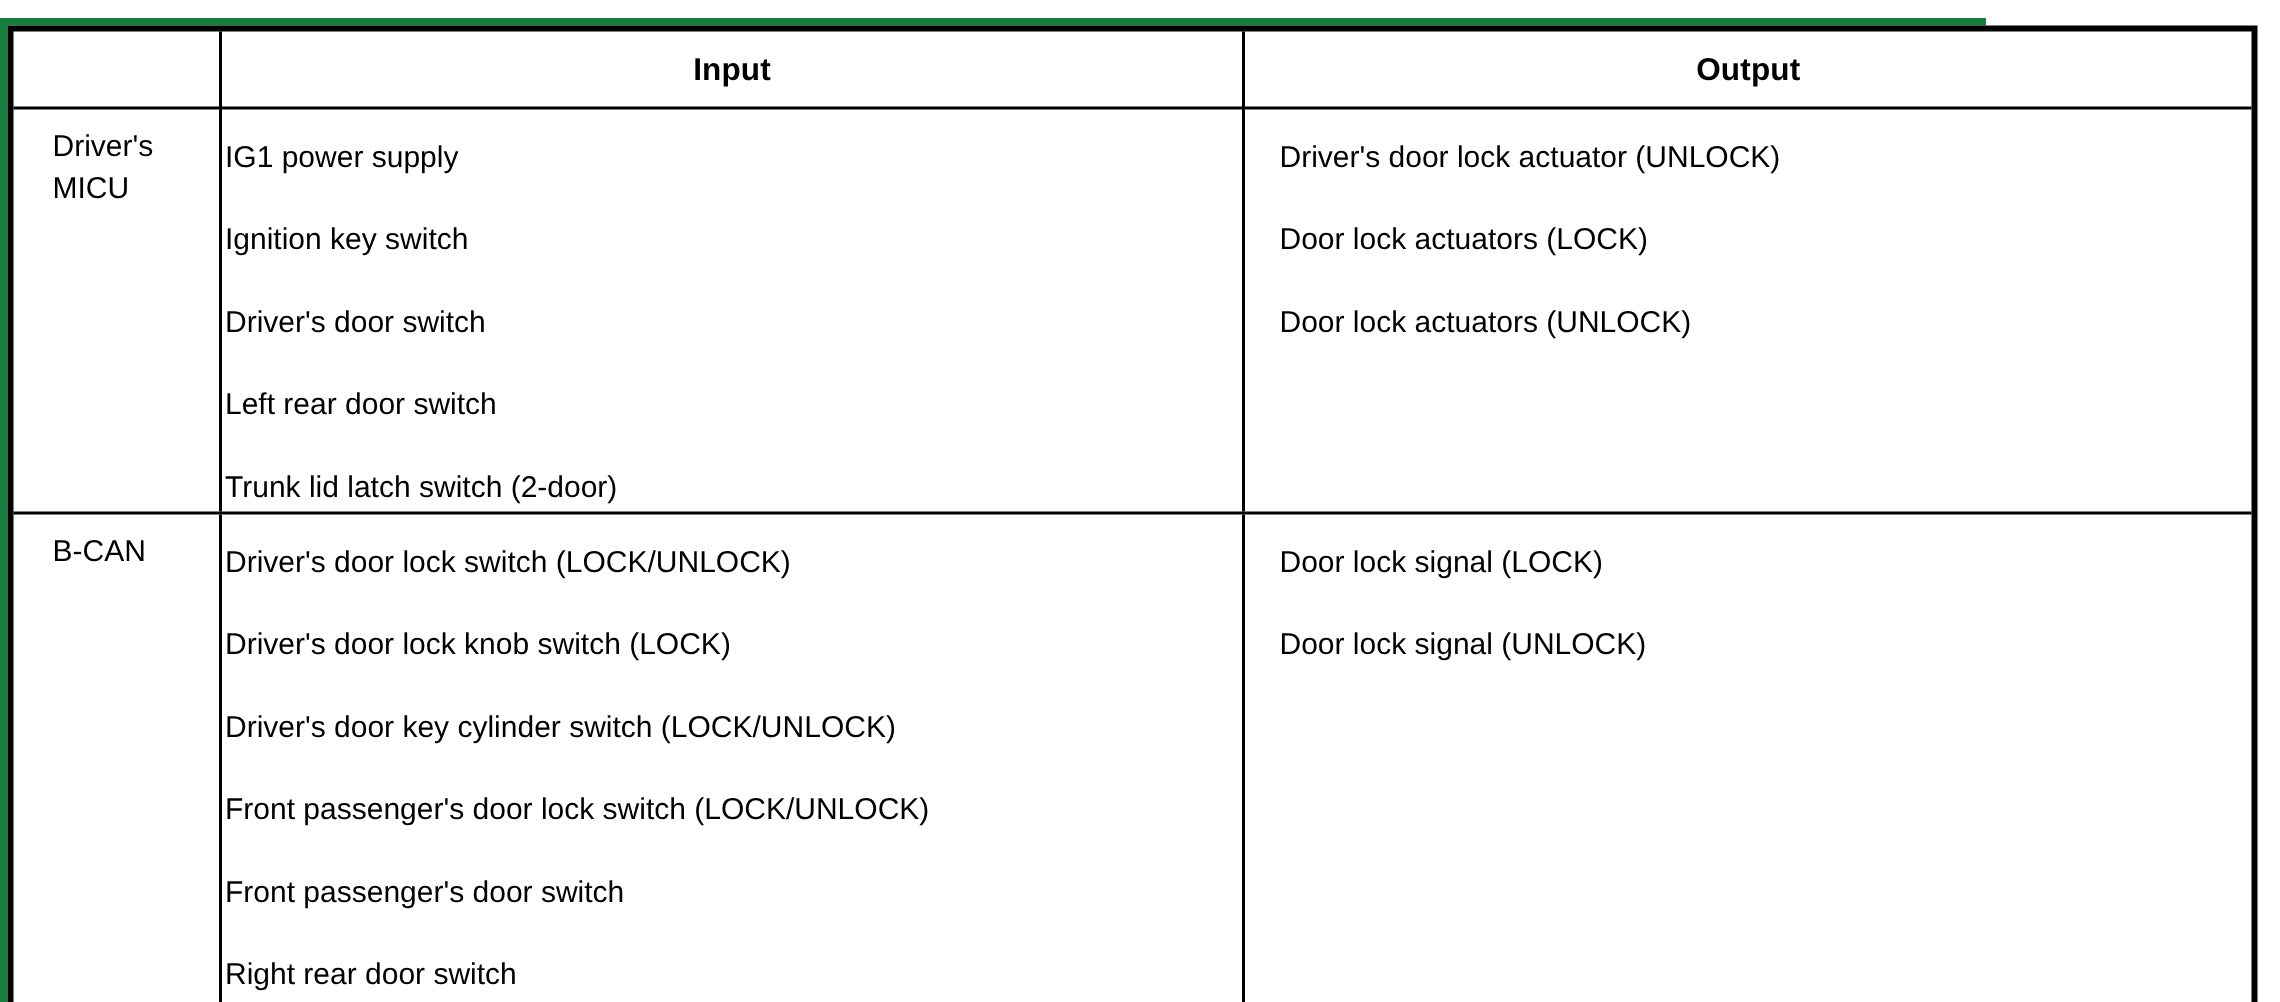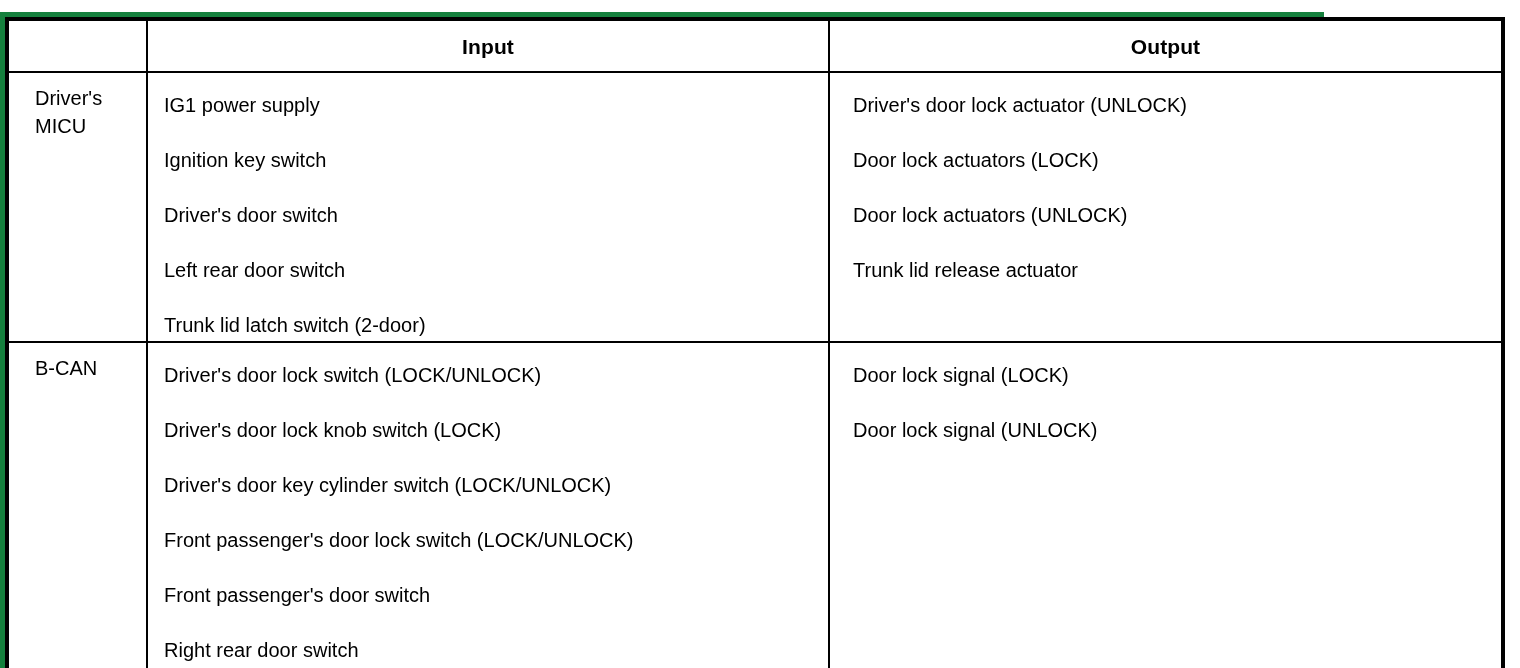--- a/index.html
+++ b/index.html
@@ -98,21 +98,21 @@
   }
   .cell-label {
     left: 0;
     width: 137px;
     padding-left: 26px;
   }
   .cell-input {
     left: 137px;
     width: 682px;
     border-left: 2px solid #000000;
-    padding-left: 16px;
+    padding-left: 2px;
   }
   .cell-output {
     left: 819px;
     right: 0;
     border-left: 2px solid #000000;
     padding-left: 23px;
   }
 
   .label-text {
     font-size: 20px;
@@ -157,21 +157,20 @@
           <li class="item">Driver's door switch</li>
           <li class="item">Left rear door switch</li>
           <li class="item">Trunk lid latch switch (2-door)</li>
         </ul>
       </div>
       <div class="cell cell-output">
         <ul class="item-list">
           <li class="item">Driver's door lock actuator (UNLOCK)</li>
           <li class="item">Door lock actuators (LOCK)</li>
           <li class="item">Door lock actuators (UNLOCK)</li>
-          <li class="item">Trunk lid release actuator</li>
         </ul>
       </div>
     </div>
 
     <div class="trow trow-bcan">
       <div class="cell cell-label">
         <div class="label-text">B-CAN</div>
       </div>
       <div class="cell cell-input">
         <ul class="item-list">

